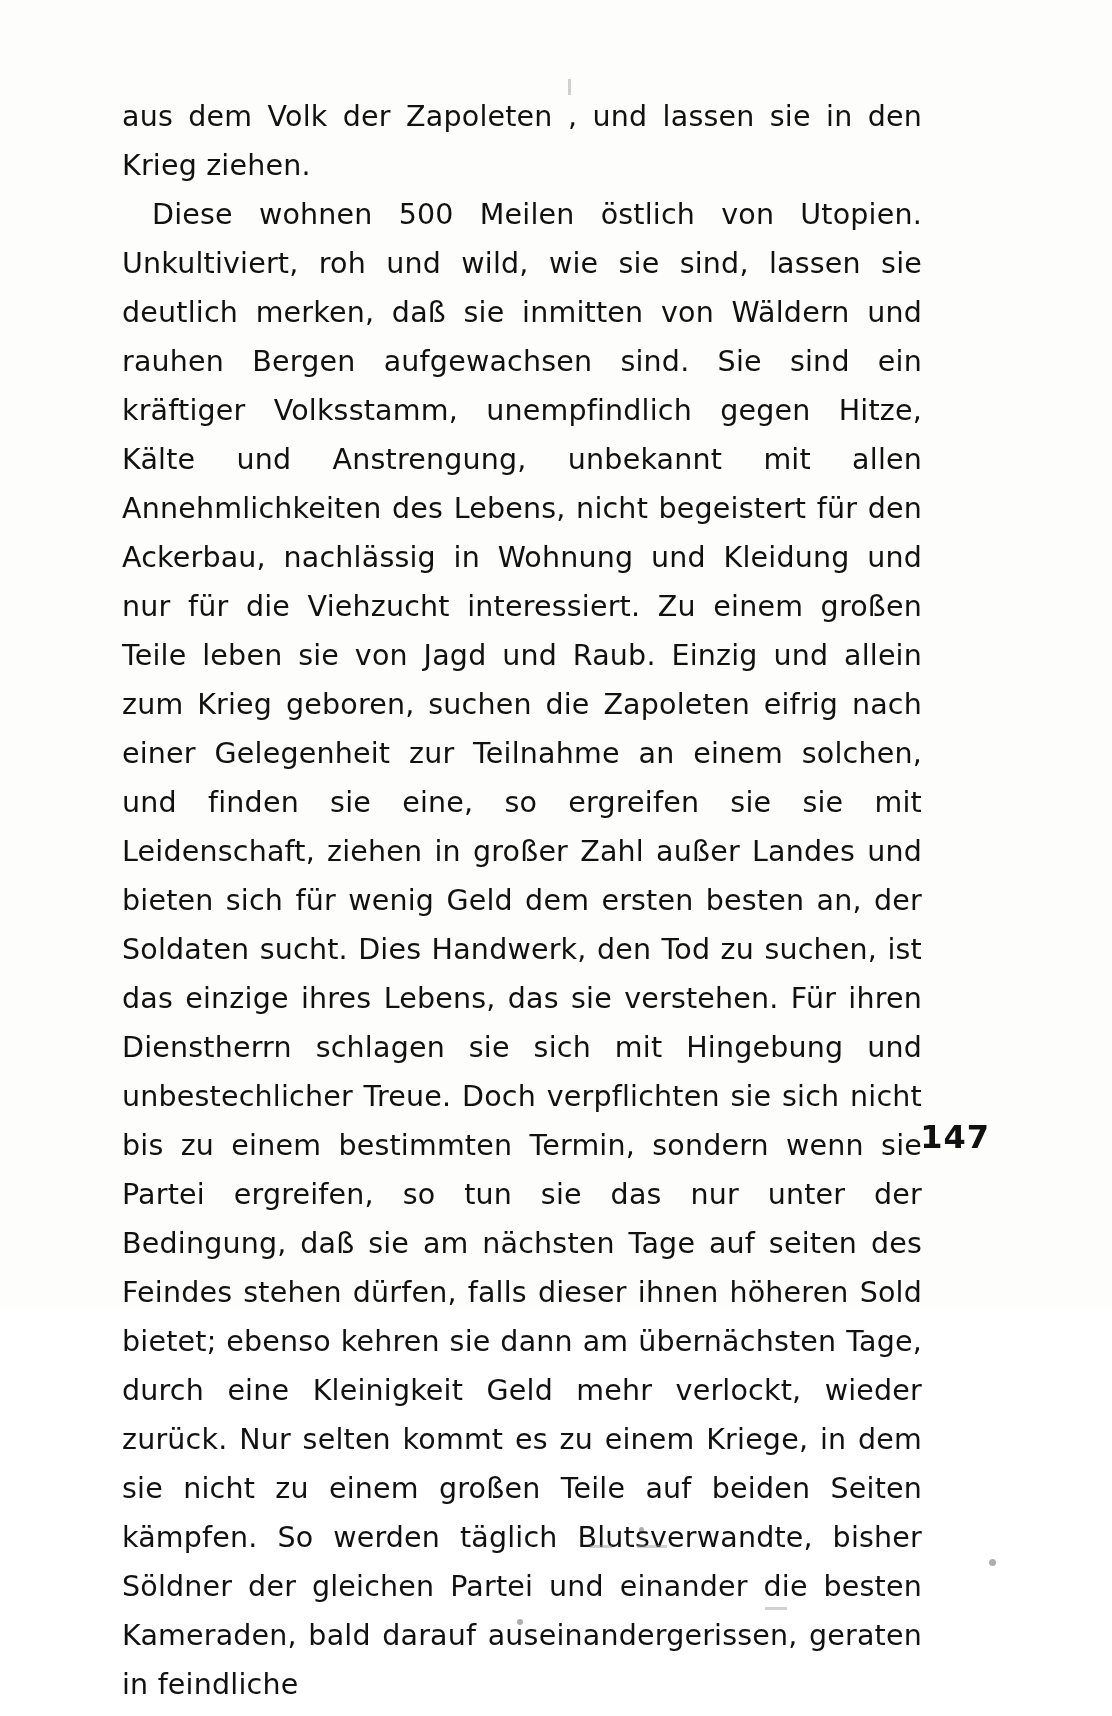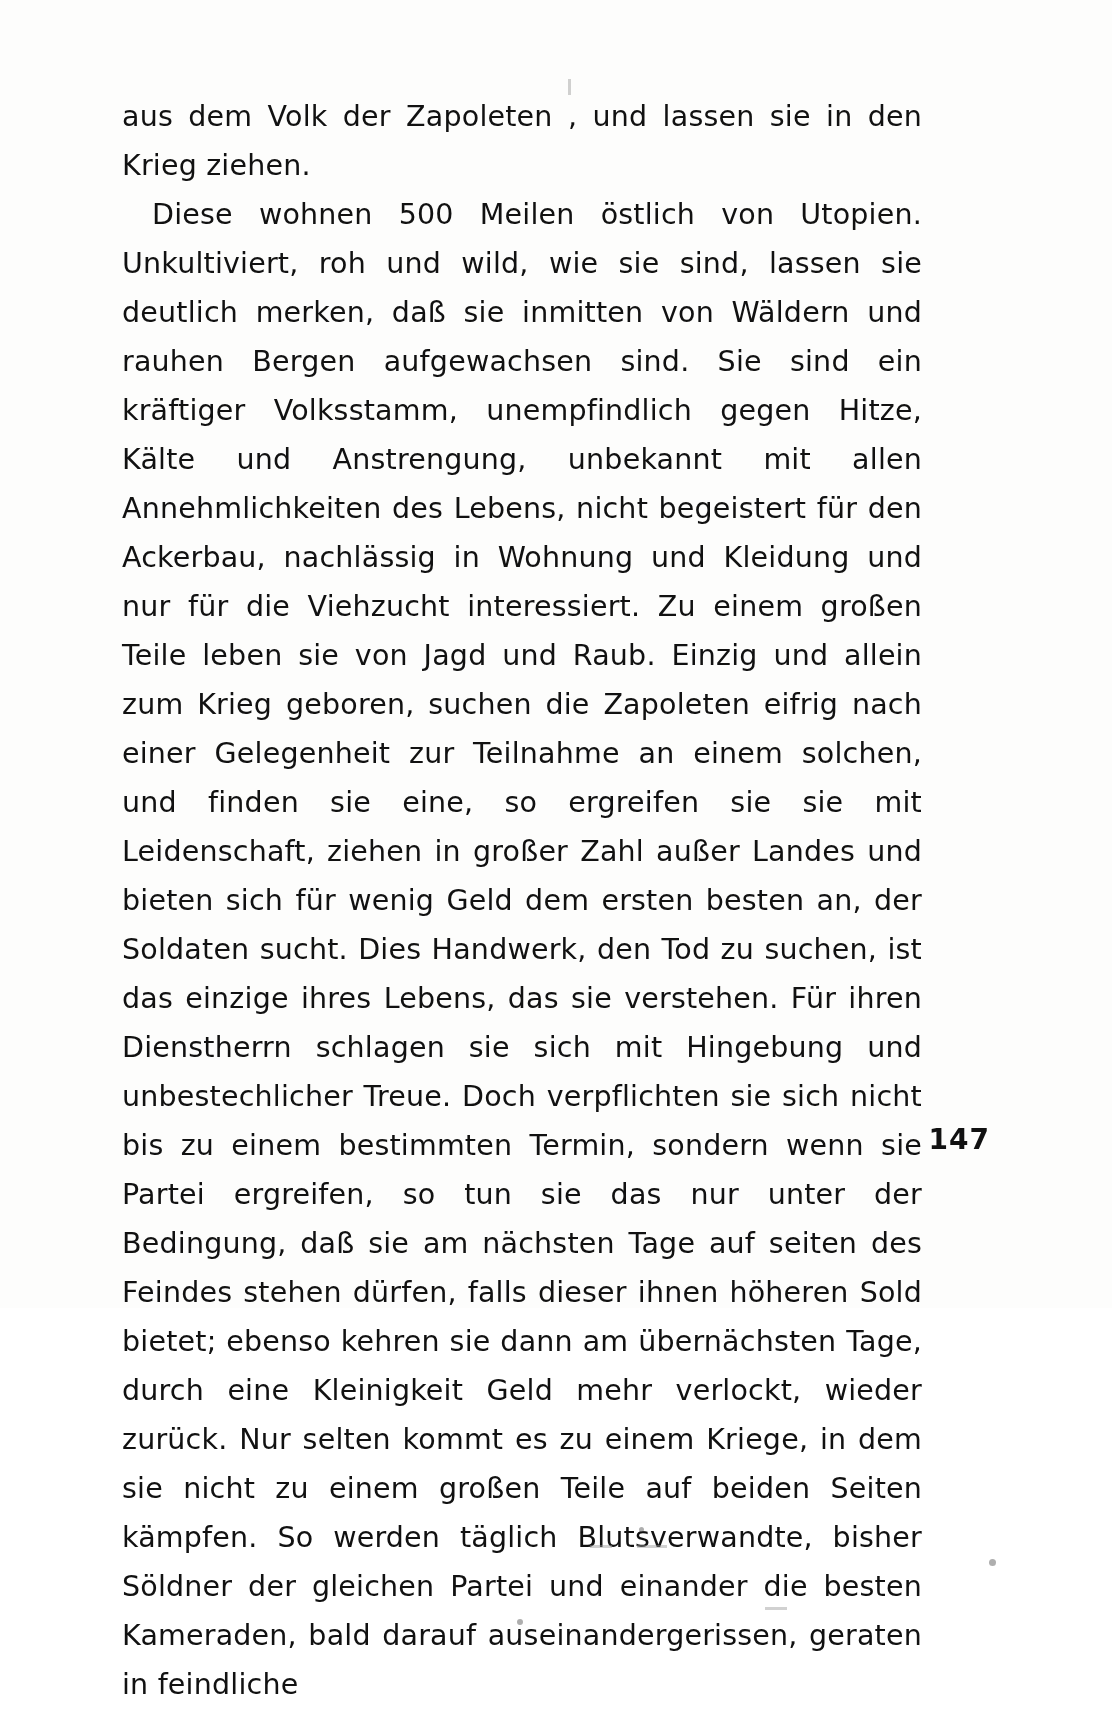--- a/index.html
+++ b/index.html
@@ -49,21 +49,21 @@
     display: inline-block;
     width: 100%;
   }
   .para.no-stretch::after {
     display: none;
   }
   .page-number {
     position: absolute;
     right: 122px;
     bottom: 152px;
-    font-size: 28px;
+    font-size: 32px;
     font-weight: 700;
     letter-spacing: 1px;
     color: #111111;
   }
   .speck {
     position: absolute;
     background: #6b6b6b;
     border-radius: 50%;
     opacity: 0.55;
   }

